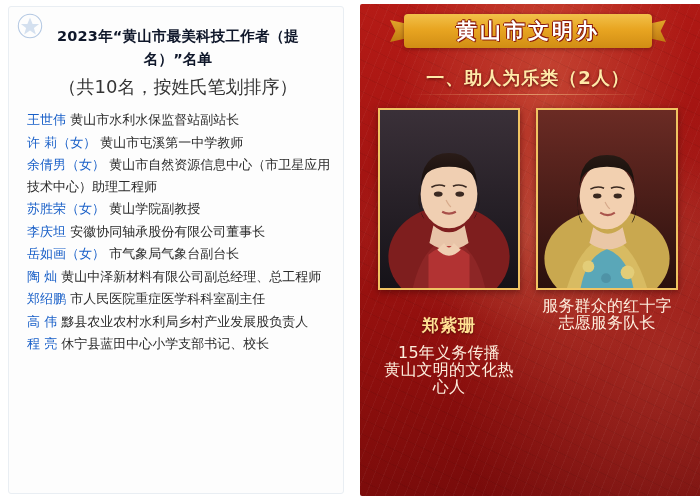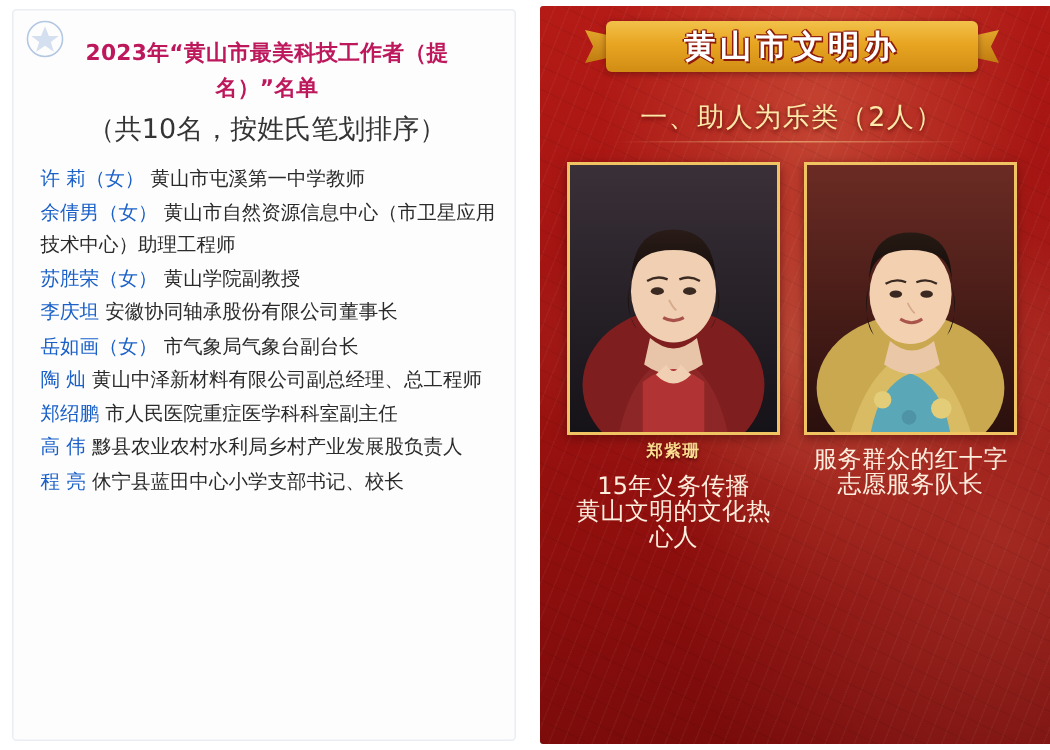--- a/index.html
+++ b/index.html
@@ -53,21 +53,21 @@
   }
 
   .list-title {
     position: absolute;
     left: 24px;
     top: 18px;
     width: 290px;
     text-align: center;
     font-size: 14.5px;
     font-weight: bold;
-    color: #be185d;
+    color: #0f172a;
     line-height: 23px;
     letter-spacing: 0.2px;
   }
 
   .list-subtitle {
     position: absolute;
     left: 24px;
     top: 70px;
     width: 290px;
     text-align: center;
@@ -174,21 +174,21 @@
   .banner-tail-l { left: -14px; clip-path: polygon(0 0, 100% 18%, 100% 82%, 0 100%, 30% 50%); }
   .banner-tail-r { right: -14px; clip-path: polygon(0 18%, 100% 0, 70% 50%, 100% 100%, 0 82%); }
 
   .category-line {
     position: absolute;
     left: 0;
     top: 62px;
     width: 336px;
     text-align: center;
     font-size: 18px;
-    font-weight: normal;
+    font-weight: bold;
     color: #ffe9a8;
     letter-spacing: 1px;
     text-shadow: 0 1px 3px rgba(70,6,6,0.8);
   }
 
   .cat-underline {
     position: absolute;
     left: 52px;
     top: 90px;
     width: 232px;
@@ -217,22 +217,22 @@
     box-sizing: border-box;
     background: #2b2b36;
     overflow: hidden;
     position: relative;
     box-shadow: 0 2px 7px rgba(50,4,4,0.5);
   }
 
   .photo-svg { display: block; width: 100%; height: 100%; }
 
   .person-name {
-    margin-top: 3px;
-    font-size: 11px;
+    margin-top: 24px;
+    font-size: 17px;
     font-weight: bold;
     color: #ffdf92;
     letter-spacing: 1px;
     text-shadow: 0 1px 2px rgba(60,5,5,0.7);
   }
 
   .person-desc {
     margin-top: 7px;
     font-size: 16px;
     line-height: 17px;
@@ -252,20 +252,24 @@
 
       <svg class="corner-logo" viewBox="0 0 40 40">
         <circle cx="20" cy="20" r="18" fill="none" stroke="#6a93c8" stroke-width="1.6"></circle>
         <path d="M20 7 L24 17 L34 17 L26 23 L29 33 L20 27 L11 33 L14 23 L6 17 L16 17 Z" fill="#8fb0d8" opacity="0.75"></path>
       </svg>
 
       <div class="list-title">2023年“黄山市最美科技工作者（提名）”名单</div>
       <div class="list-subtitle">（共10名，按姓氏笔划排序）</div>
 
       <div class="entries">
+        <div class="entry">
+          <span class="nm">王世伟</span>
+          <span class="dt">黄山市水利水保监督站副站长</span>
+        </div>
         <div class="entry">
           <span class="nm">许  莉（女）</span>
           <span class="dt">黄山市屯溪第一中学教师</span>
         </div>
         <div class="entry">
           <span class="nm">余倩男（女）</span>
           <span class="dt">黄山市自然资源信息中心（市卫星应用技术中心）助理工程师</span>
         </div>
         <div class="entry">
           <span class="nm">苏胜荣（女）</span>

